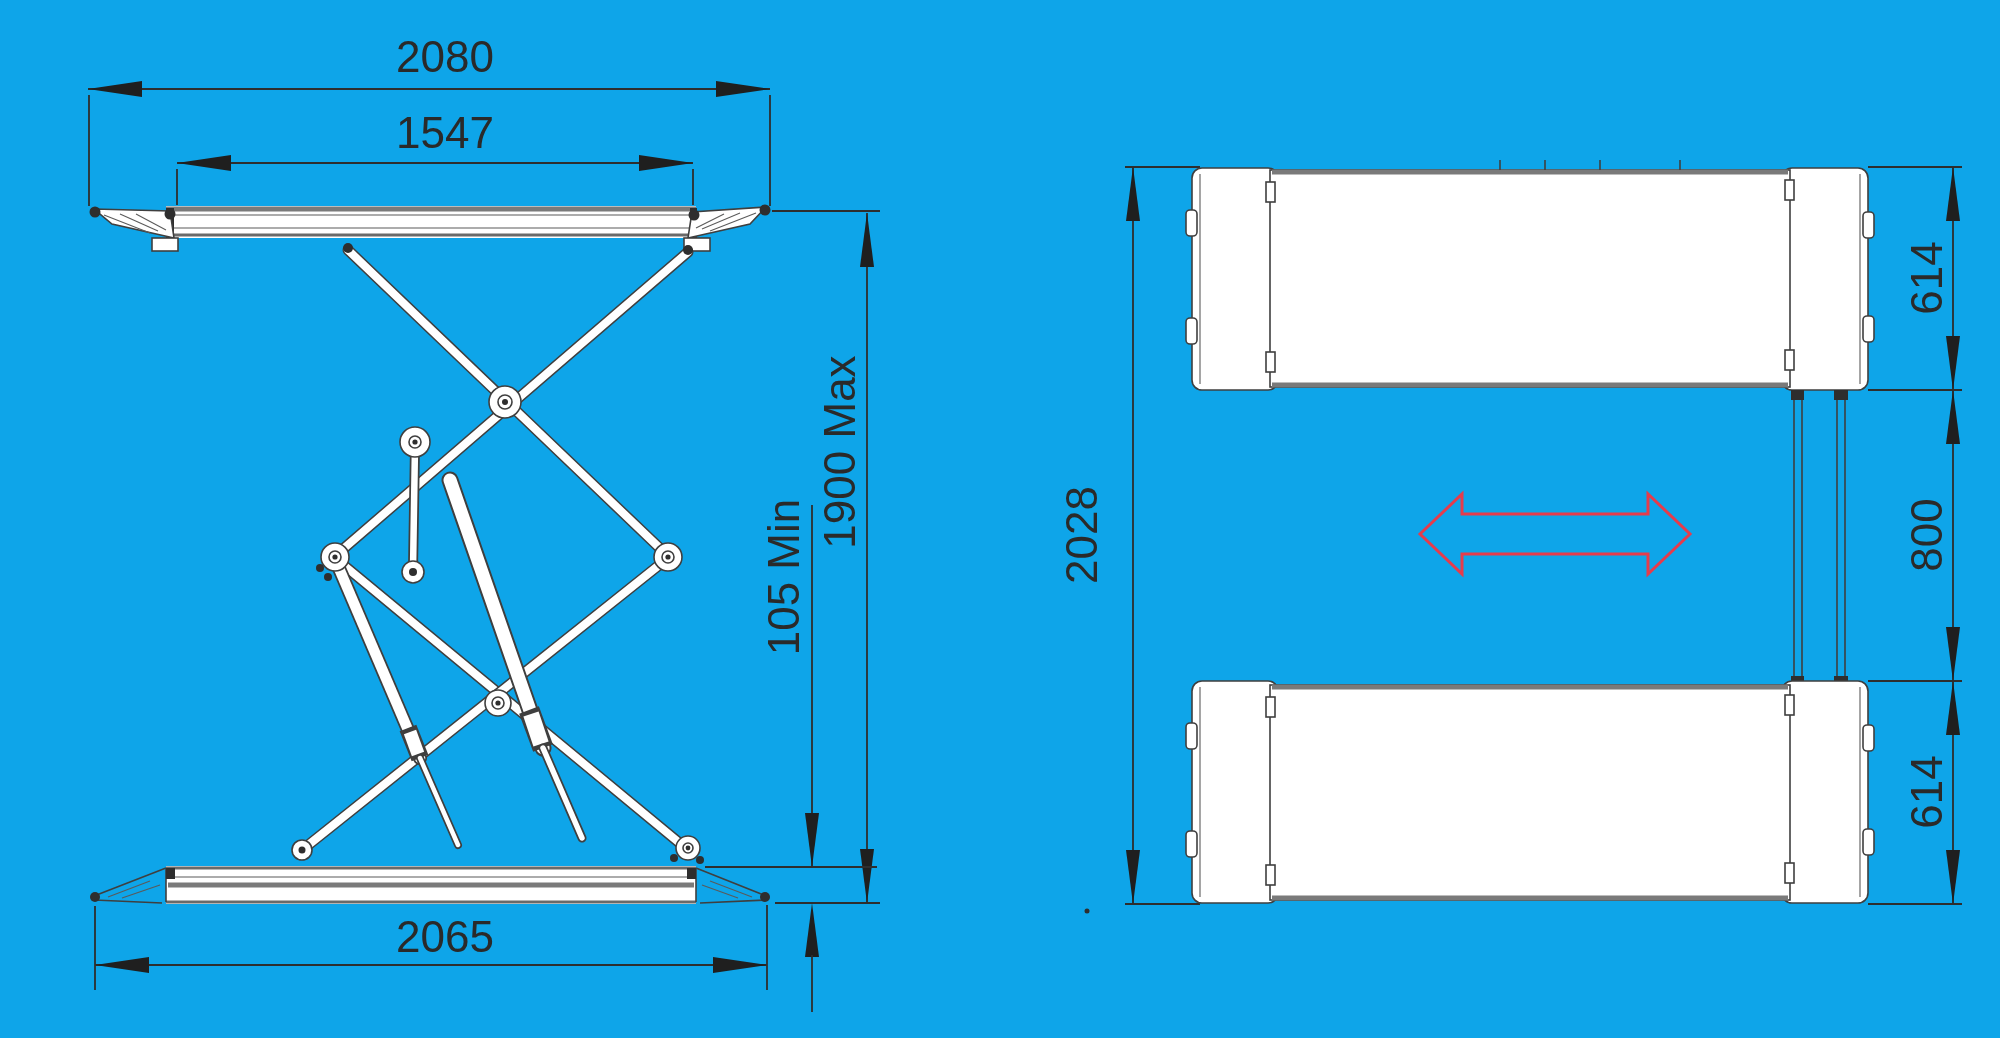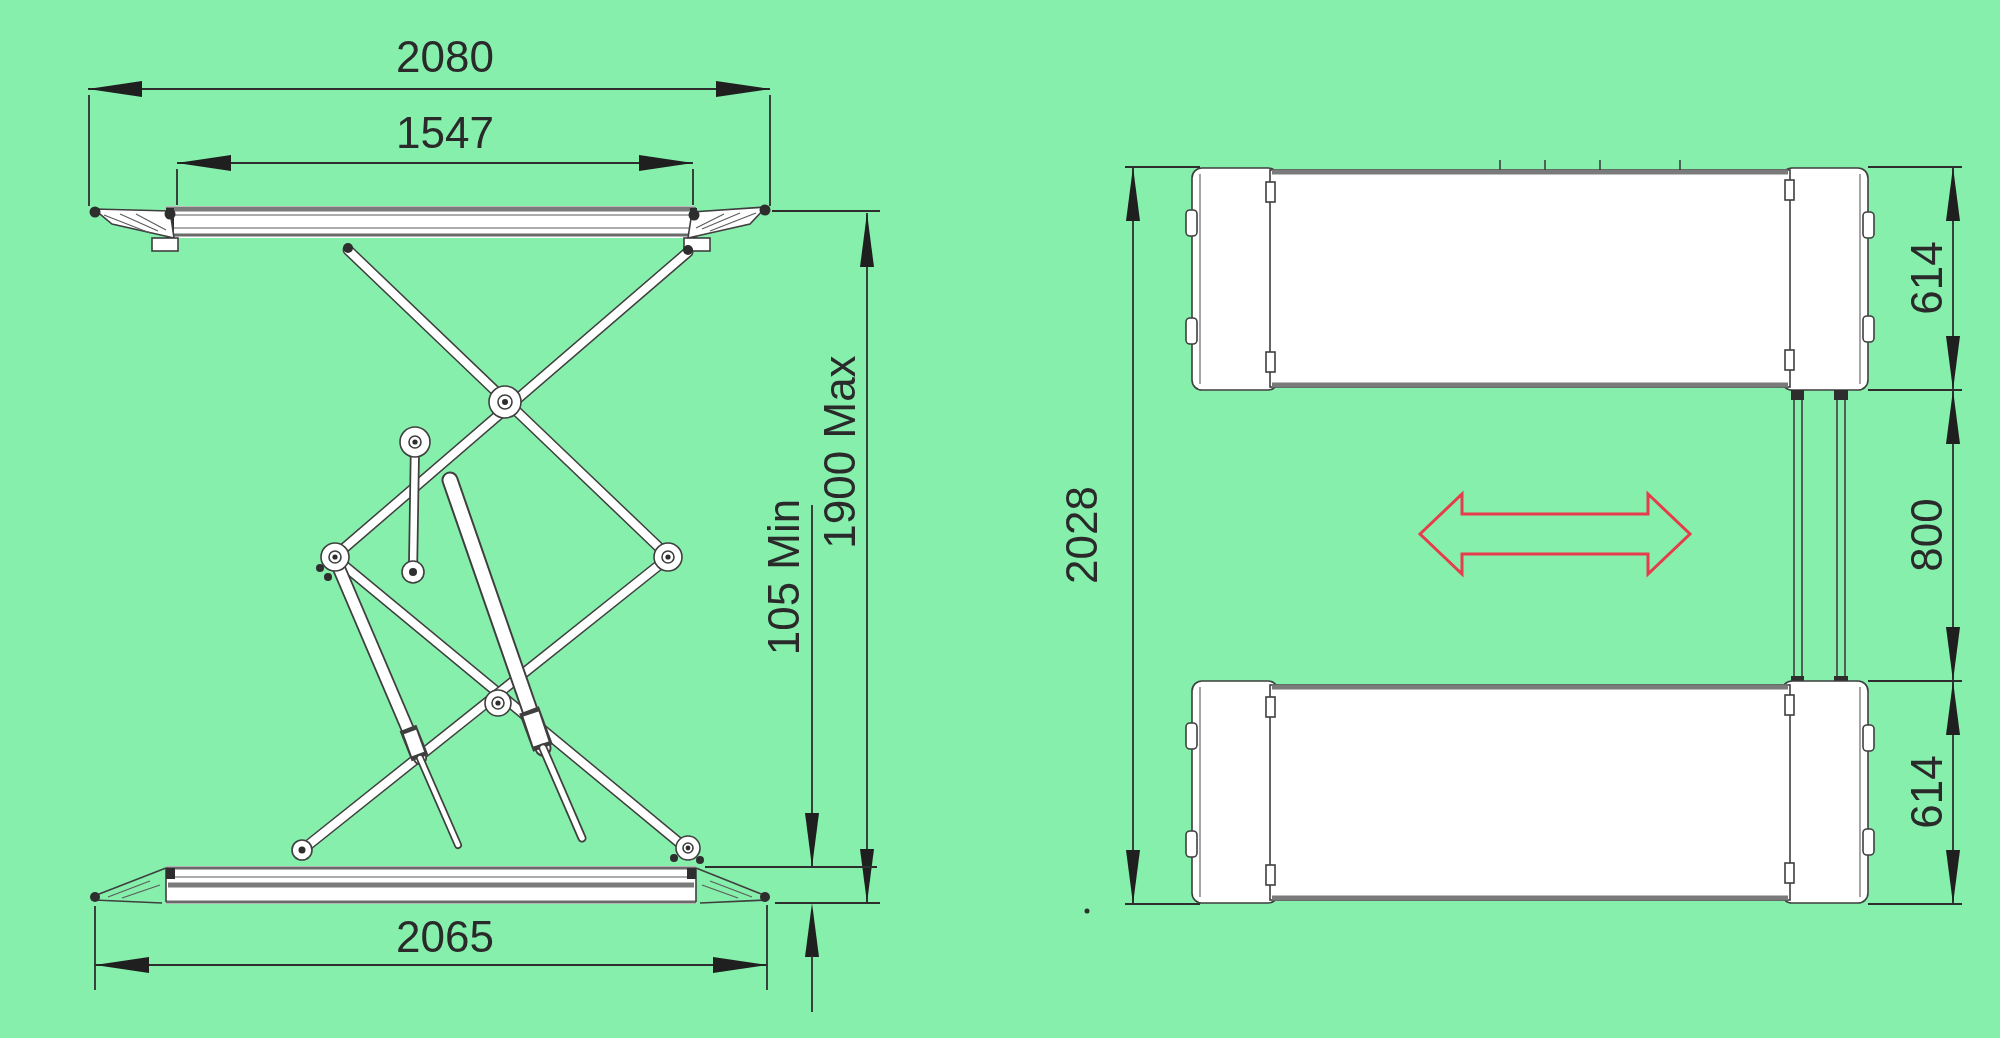--- a/index.html
+++ b/index.html
@@ -1,16 +1,16 @@
 <!DOCTYPE html>
 <html><head>
 <meta charset="utf-8">
 <style>
   html,body{margin:0;padding:0;background:#ffffff;}
-  .page{position:relative;width:2000px;height:1038px;background:#86efac;overflow:hidden;}
+  .page{position:relative;width:2000px;height:1038px;background:#0ea5e9;overflow:hidden;}
   svg text{font-family:"Liberation Sans", sans-serif;font-size:44px;fill:#2a2a2a;}
   .thin{stroke:#3f3f3f;stroke-width:1.6;fill:none;}
   .hair{stroke:#5a5a5a;stroke-width:1.1;fill:none;}
   .dim{stroke:#2e2e2e;stroke-width:1.8;fill:none;}
   .arrow{fill:#1f1f1f;stroke:none;}
   .edge{stroke:#7a7a7a;stroke-width:5;fill:none;}
   .edge3{stroke:#6a6a6a;stroke-width:3;fill:none;}
   .armD{stroke:#3f3f3f;stroke-width:11;fill:none;stroke-linecap:round;}
   .armW{stroke:#ffffff;stroke-width:8;fill:none;stroke-linecap:round;}
   .white{fill:#ffffff;stroke:#3f3f3f;stroke-width:1.6;}

